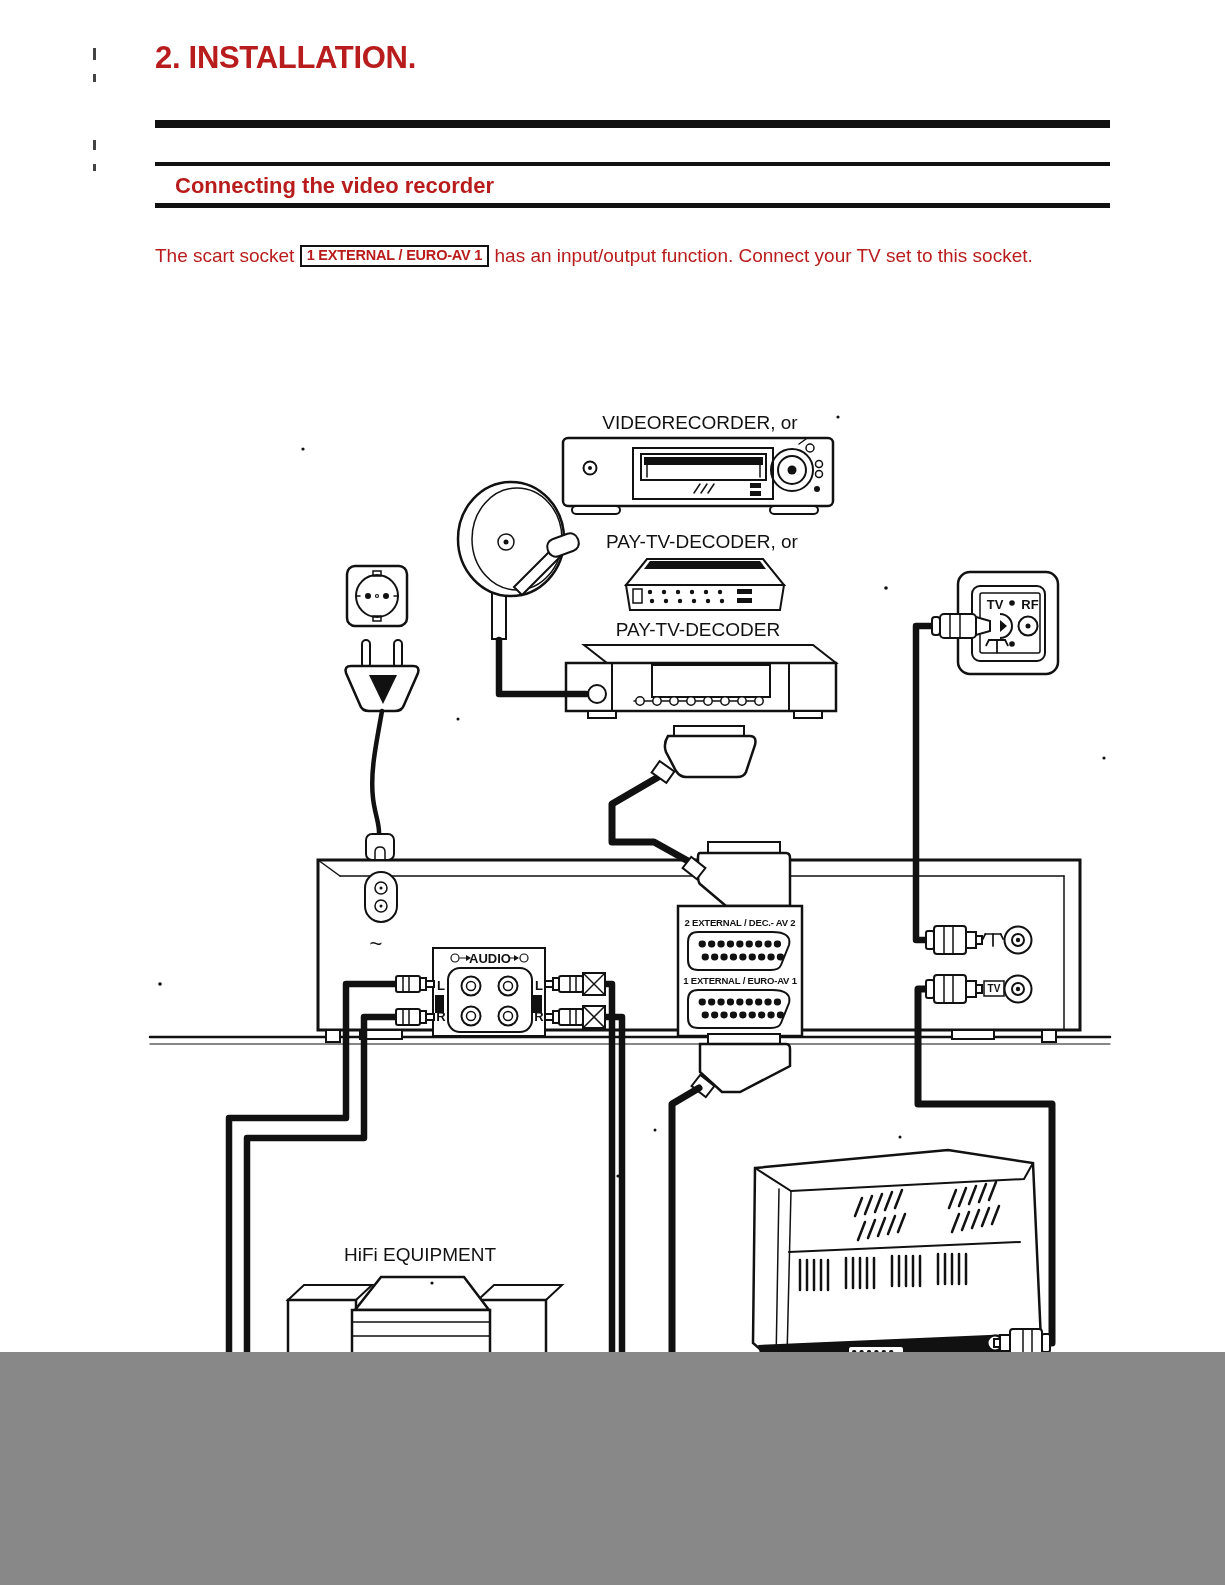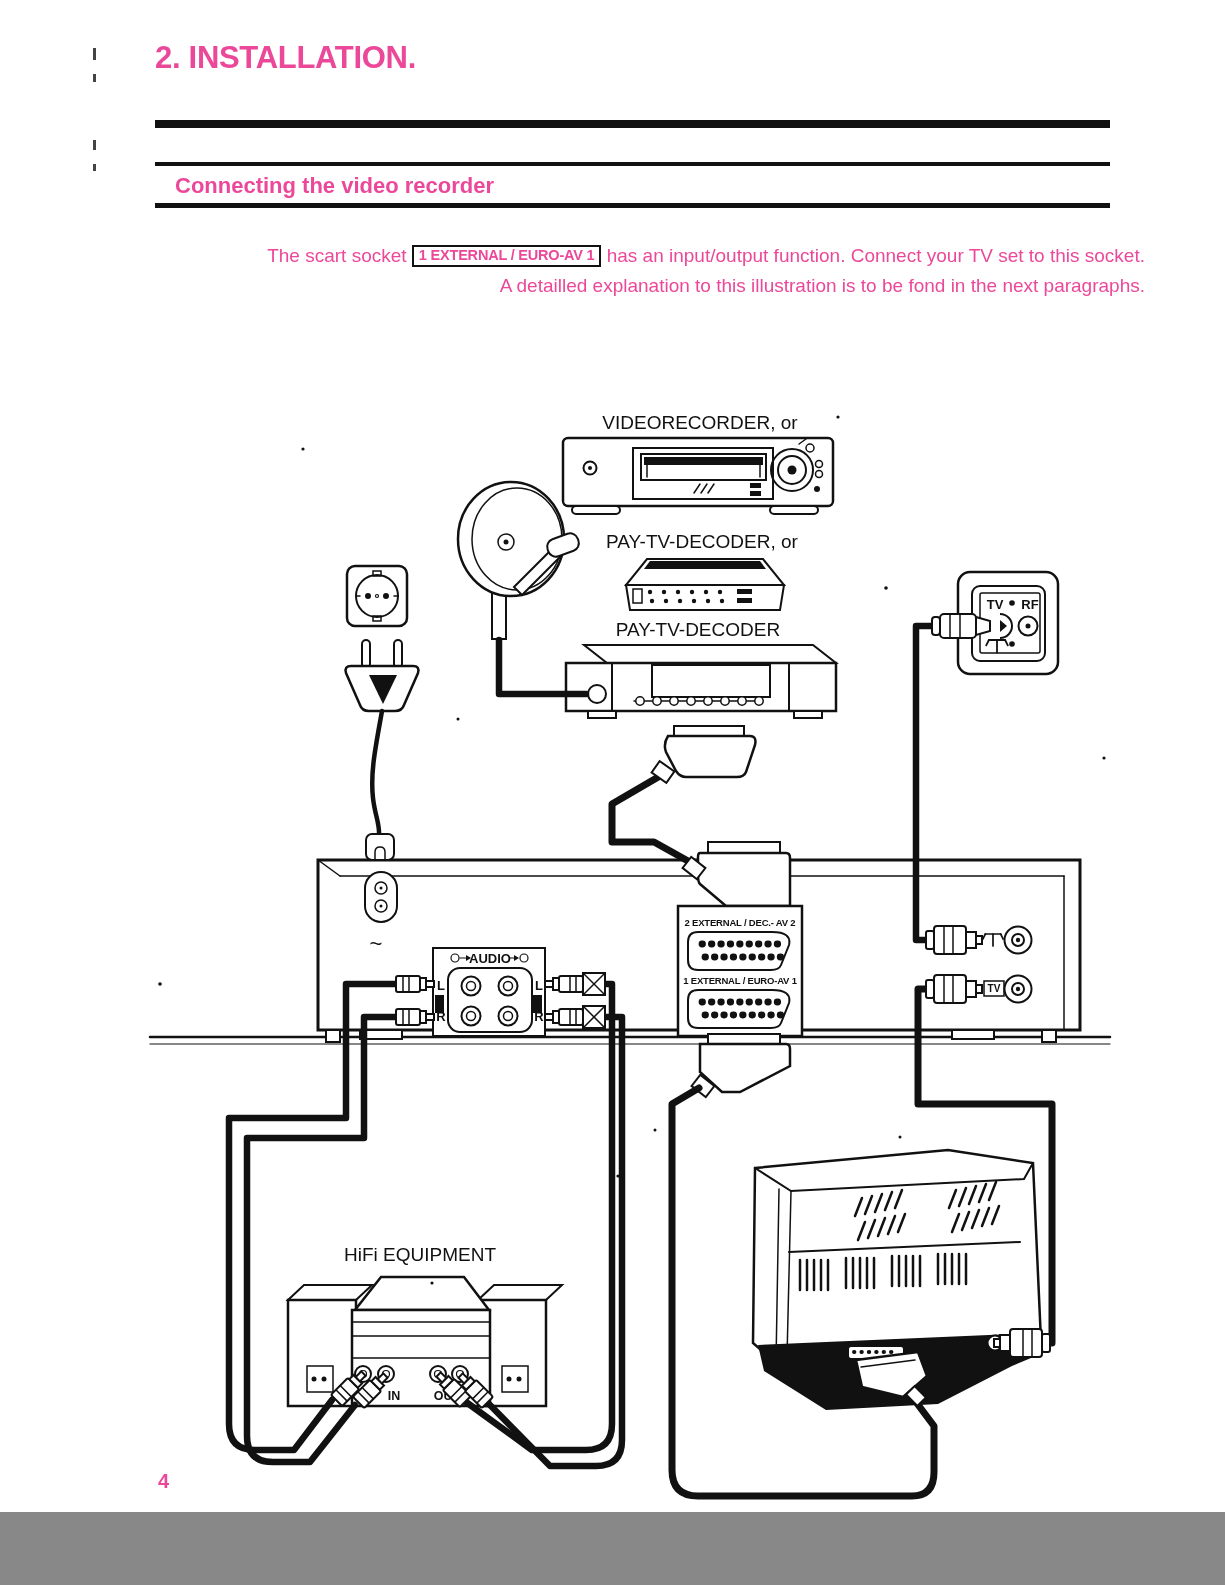--- a/index.html
+++ b/index.html
@@ -1,23 +1,23 @@
 <!DOCTYPE html>
 <html><head>
 <meta charset="utf-8">
 <style>
   html,body { margin:0; padding:0; background:#888; }
-  .page { position:relative; width:1225px; height:1512px; margin:0 auto; background:#ffffff;
-          font-family:"Liberation Sans", sans-serif; color:#ec4899; overflow:hidden; }
+  .page { position:relative; width:1225px; height:1352px; margin:0 auto; background:#ffffff;
+          font-family:"Liberation Sans", sans-serif; color:#b91c1c; overflow:hidden; }
   .t { position:absolute; white-space:nowrap; }
   .h1 { font-size:31px; font-weight:bold; letter-spacing:-0.3px; }
   .h2 { font-size:22px; font-weight:bold;margin-left:20px; }
   .rule { position:absolute; background:#111; }
   .intro { position:absolute; left:155px; top:241px; width:990px; font-size:19px; line-height:30px; }
-  .pline { display:block;text-align:right; }
+  .pline { display:block; }
   .tag { display:inline-block; border:2px solid #111; font-weight:bold; font-size:14.5px;
          line-height:17px; padding:0 5px 1px; vertical-align:2px; letter-spacing:-0.2px; }
   .pageno { font-size:20px; font-weight:bold; }
   .dash { position:absolute; width:3px; background:#444; }
   .speckle { position:absolute; left:330px; top:1542px; width:880px; height:38px; opacity:.55;
     background-image: radial-gradient(#222 0.8px, transparent 1.1px), radial-gradient(#555 0.7px, transparent 1px);
     background-size: 11px 7px, 17px 12px; }
   .blueline { position:absolute; left:165px; top:1570px; width:180px; height:2px; }
   .botbar { position:absolute; left:0; top:1581px; width:1225px; height:4px; background:#111; }
 
@@ -59,21 +59,20 @@
   <div class="rule" style="left:155px;top:162px;width:955px;height:4px;"></div>
   <div class="t h2" style="left:155px;top:173px;">Connecting the video recorder</div>
   <div class="rule" style="left:155px;top:203px;width:955px;height:5px;"></div>
 
   <div class="intro">
     <span class="pline">
       <span>The scart socket</span>
       <span class="tag">1 EXTERNAL / EURO-AV 1</span>
       <span>has an input/output function. Connect your TV set to this socket.</span>
     </span>
-    <span class="pline">A detailled explanation to this illustration is to be fond in the next paragraphs.</span>
   </div>
 
   <svg class="fig" width="1225" height="1130" viewBox="0 388 1225 1130">
     <defs>
       <g id="rca">
         <rect class="wh" x="-19" y="-8" width="24" height="16" rx="2"></rect>
         <line class="ln15" x1="-12" y1="-8" x2="-12" y2="8"></line>
         <line class="ln15" x1="-6" y1="-8" x2="-6" y2="8"></line>
         <rect class="wh" x="5" y="-6" width="6" height="12"></rect>
         <rect class="wh" x="11" y="-3" width="8" height="6"></rect>

